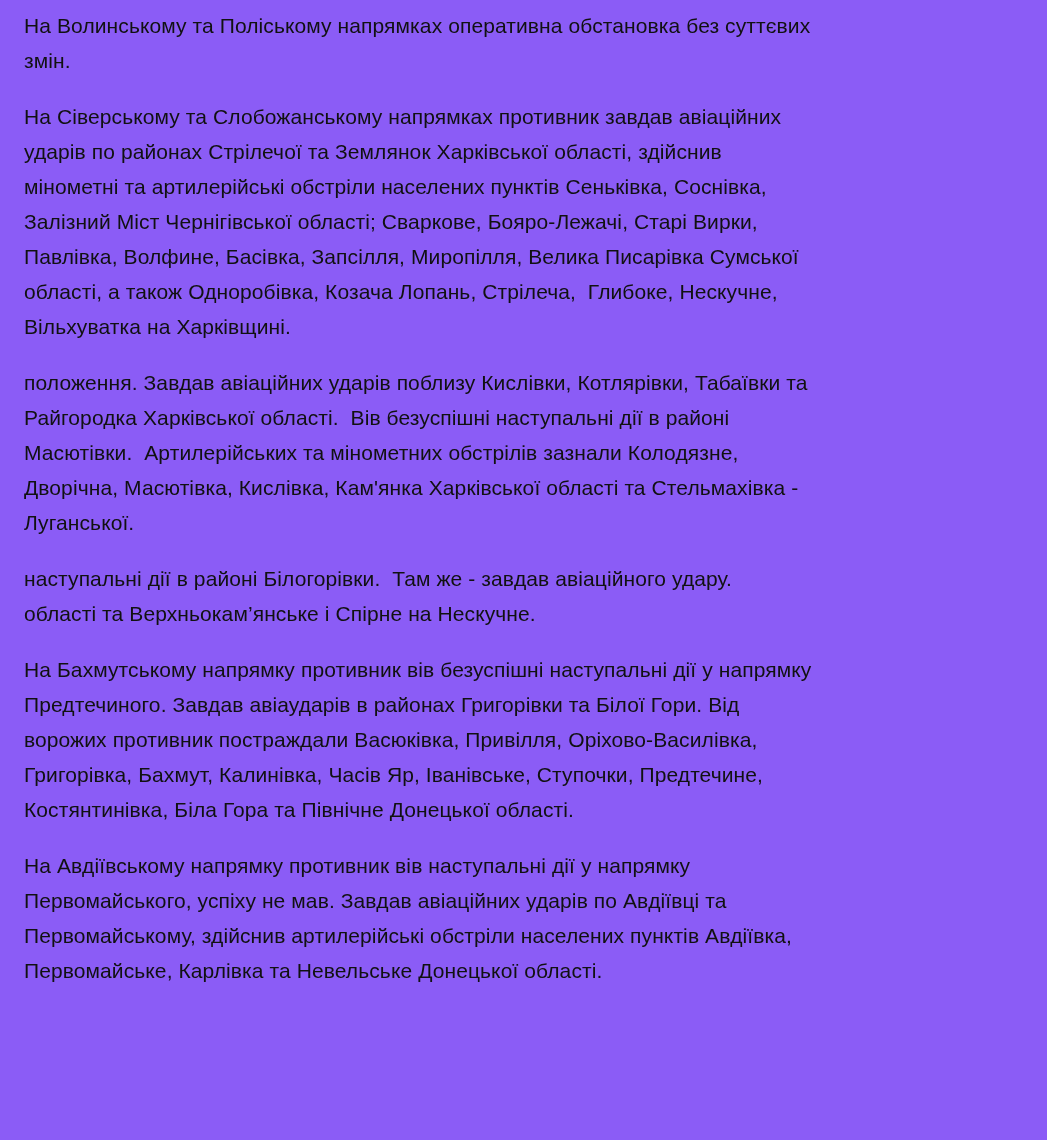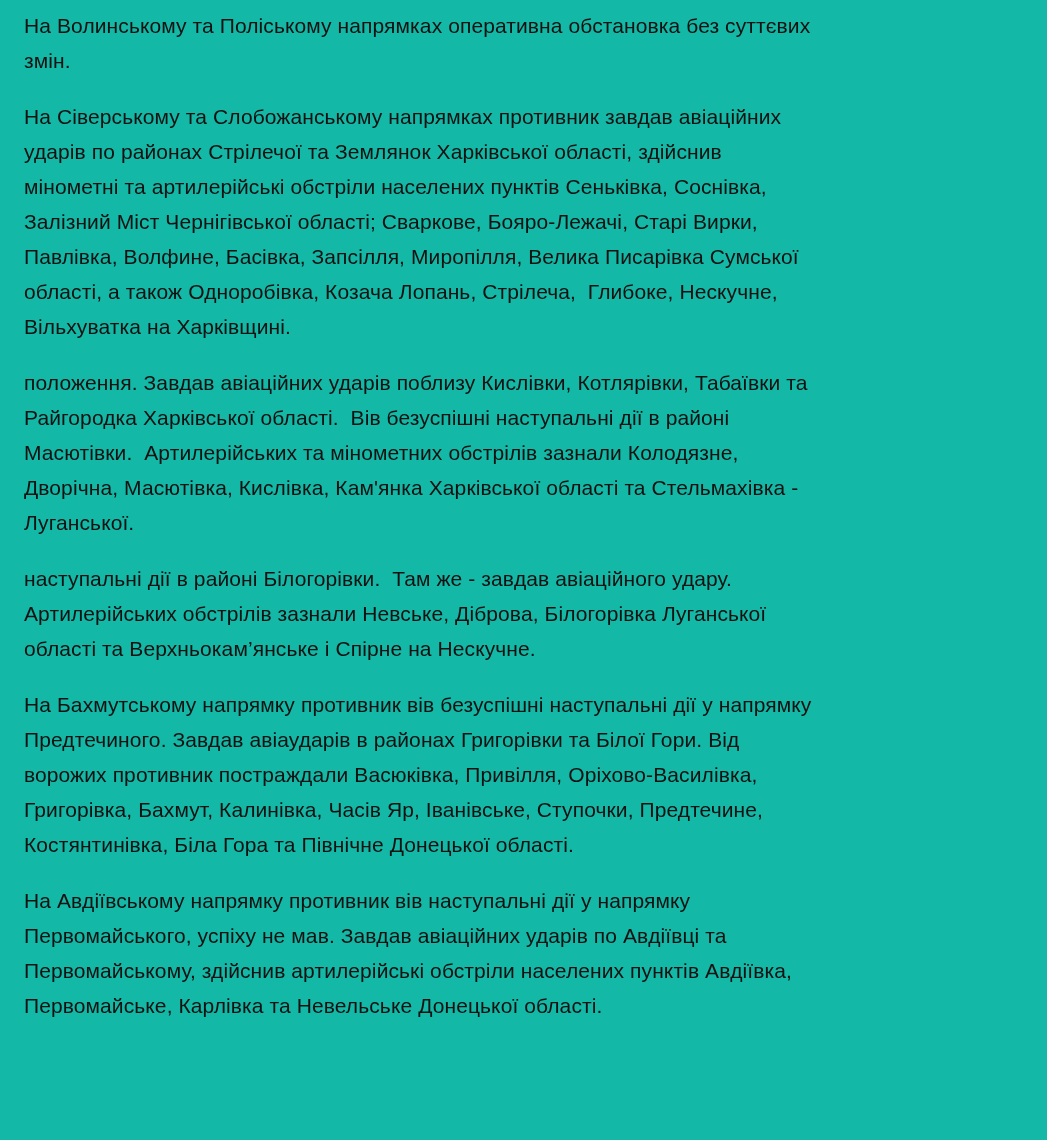--- a/index.html
+++ b/index.html
@@ -6,21 +6,21 @@
     margin: 0;
     padding: 0;
     background: #ffffff;
   }
   .post {
     width: 1047px;
     height: 1140px;
     box-sizing: border-box;
     padding: 8px 18px 0 24px;
     overflow: hidden;
-    background: #14b8a6;
+    background: #8b5cf6;
     font-family: "Liberation Sans", "DejaVu Sans", sans-serif;
     color: #111111;
   }
   .paragraph {
     margin: 0 0 21px 0;
   }
   .line {
     font-size: 21px;
     line-height: 35px;
     white-space: pre; 
@@ -47,21 +47,20 @@
       </div>
       <div class="paragraph">
         <div class="line">положення. Завдав авіаційних ударів поблизу Кислівки, Котлярівки, Табаївки та</div>
         <div class="line">Райгородка Харківської області.  Вів безуспішні наступальні дії в районі</div>
         <div class="line">Масютівки.  Артилерійських та мінометних обстрілів зазнали Колодязне,</div>
         <div class="line">Дворічна, Масютівка, Кислівка, Кам'янка Харківської області та Стельмахівка -</div>
         <div class="line">Луганської.</div>
       </div>
       <div class="paragraph">
         <div class="line">наступальні дії в районі Білогорівки.  Там же - завдав авіаційного удару.</div>
-        <div class="line">Артилерійських обстрілів зазнали Невське, Діброва, Білогорівка Луганської</div>
         <div class="line">області та Верхньокам’янське і Спірне на Нескучне.</div>
       </div>
       <div class="paragraph">
         <div class="line">На Бахмутському напрямку противник вів безуспішні наступальні дії у напрямку</div>
         <div class="line">Предтечиного. Завдав авіаударів в районах Григорівки та Білої Гори. Від</div>
         <div class="line">ворожих противник постраждали Васюківка, Привілля, Оріхово-Василівка,</div>
         <div class="line">Григорівка, Бахмут, Калинівка, Часів Яр, Іванівське, Ступочки, Предтечине,</div>
         <div class="line">Костянтинівка, Біла Гора та Північне Донецької області.</div>
       </div>
       <div class="paragraph">

